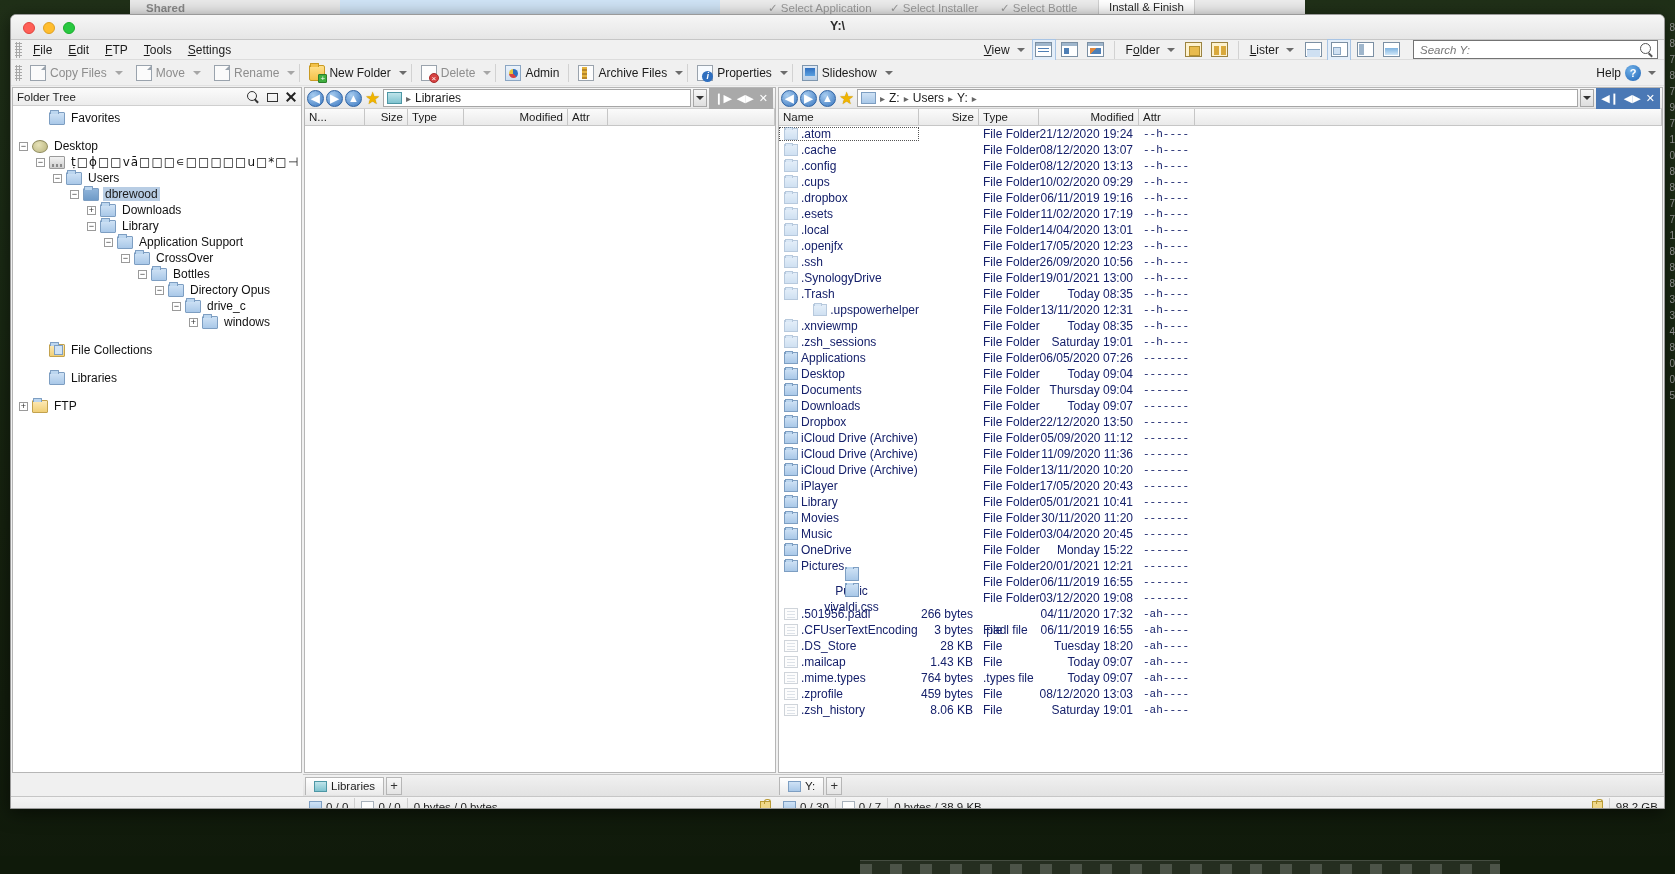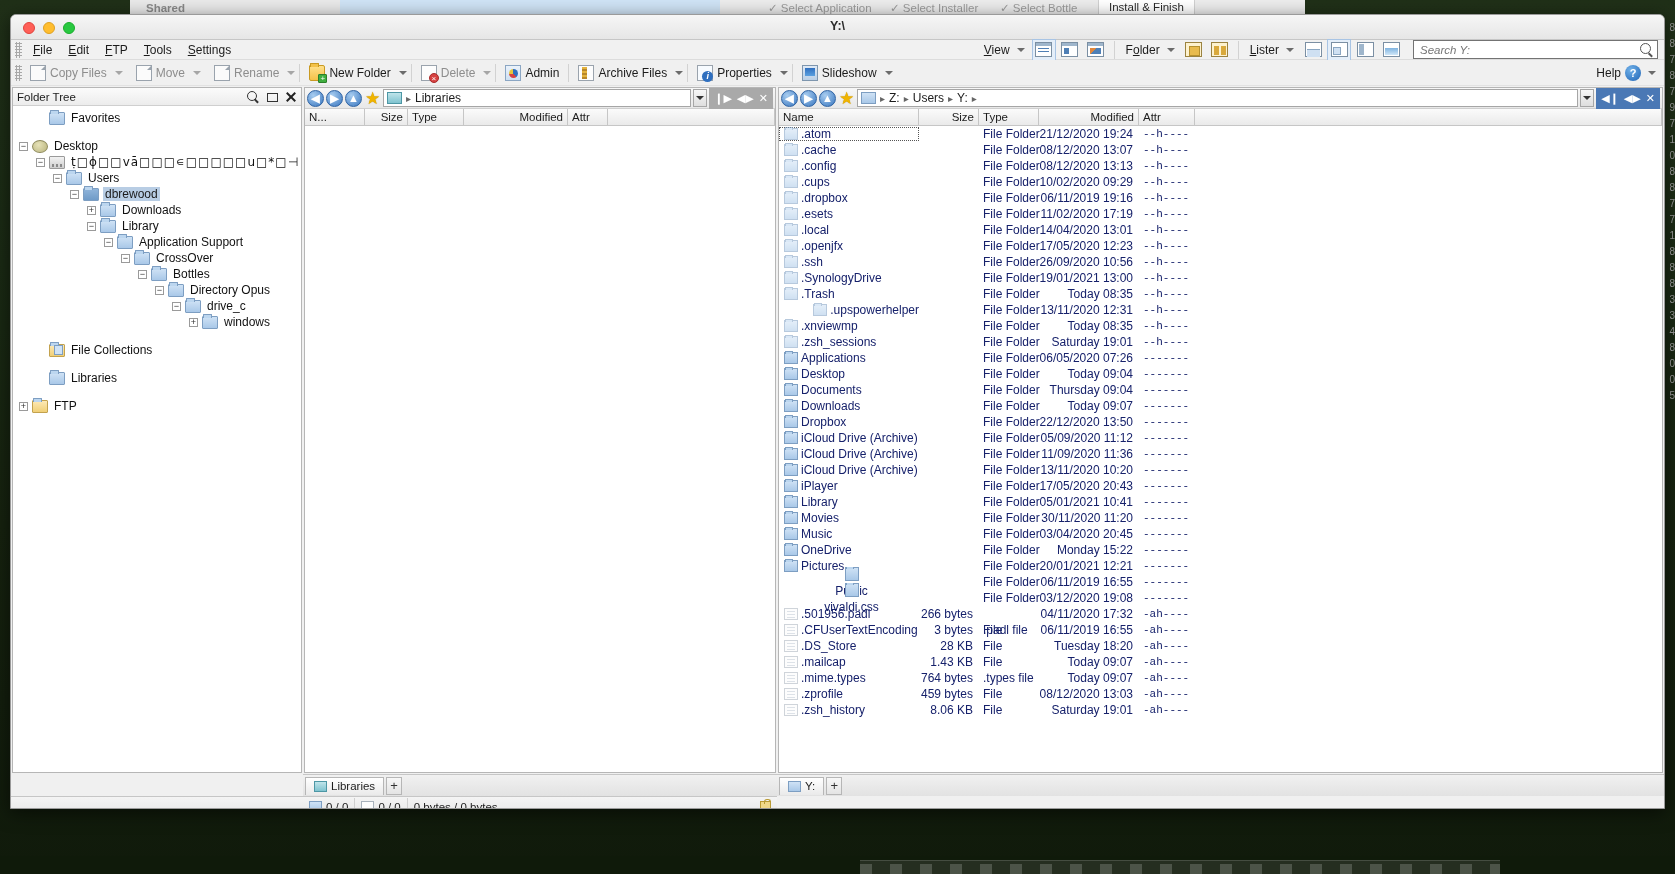--- a/index.html
+++ b/index.html
@@ -1198,20 +1198,40 @@
           <span>0 / 0</span>
         </span>
         <span class="st-seg" style="border-right:none">
           <span>0 bytes / 0 bytes</span>
         </span>
         <span class="spacer"></span>
         <span class="st-seg" style="border-right:none">
           <span class="st-lock"></span>
         </span>
       </div>
+      <div class="statusbar" style="flex:1">
+        <span class="st-seg">
+          <span class="st-ico"></span>
+          <span>0 / 30</span>
+        </span>
+        <span class="st-seg">
+          <span class="st-ico file"></span>
+          <span>0 / 7</span>
+        </span>
+        <span class="st-seg" style="border-right:none">
+          <span>0 bytes / 38.9 KB</span>
+        </span>
+        <span class="spacer"></span>
+        <span class="st-seg">
+          <span class="st-lock"></span>
+        </span>
+        <span class="st-seg" style="border-right:none">
+          <span>98.2 GB</span>
+        </span>
+      </div>
     </div>
 
   </div>
 
   <div class="edgecol">
       <div>8</div>
       <div>8</div>
       <div>7</div>
       <div>8</div>
       <div>7</div>

